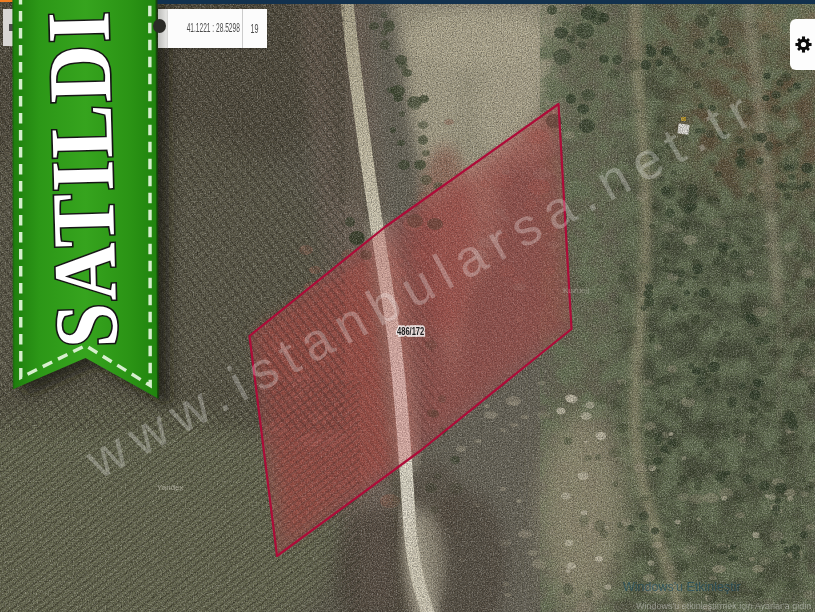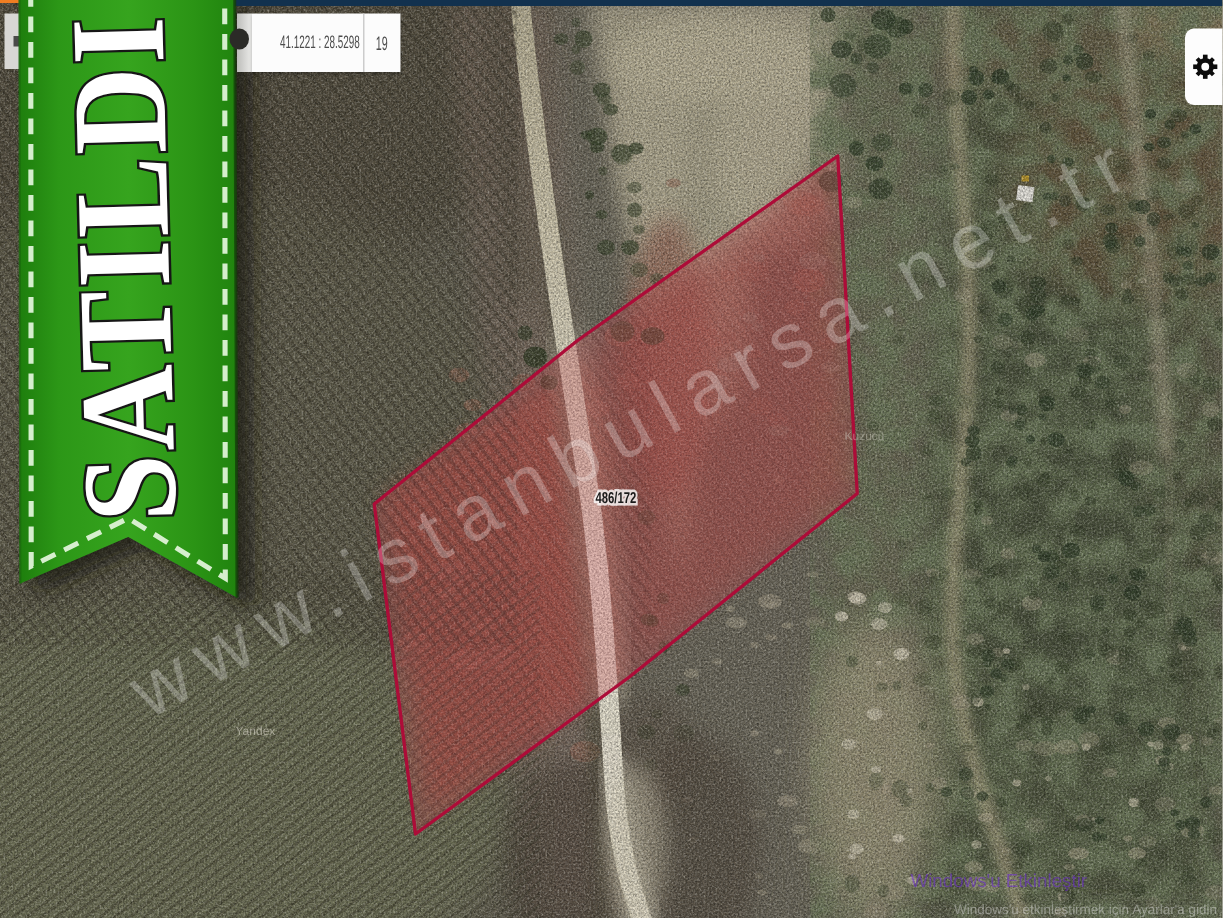--- a/index.html
+++ b/index.html
@@ -787,15 +787,15 @@
 
   <path d="M13,0 L156.5,0 L158,398.5 L85.5,358 L13.5,389 Z" fill="url(#ribg)"></path>
   <path d="M156.5,0 L158,398.5" stroke="#14400a" stroke-width="2" fill="none" opacity="0.8"></path>
   <path d="M13,0 L13.5,389" stroke="#1a6b0c" stroke-width="1.5" fill="none" opacity="0.8"></path>
 
   <path d="M20.5,-6 L20.8,377.5 L85.5,345.5 L150.2,385.5 L149.8,-6" fill="none" stroke="#dff3d8" stroke-width="3.4" stroke-dasharray="10.5 6.5" opacity="0.95"></path>
 
   <text transform="translate(117,347) rotate(-91.5) scale(1,1.12)" font-family="Liberation Serif, serif" font-size="80" font-weight="bold" fill="#ffffff" stroke="#161616" stroke-width="3" paint-order="stroke" letter-spacing="2.2">SATILDI</text>
 </svg>
 
-<div style="position:absolute;left:607px;top:580px;font-size:12.5px;color:#6d28d9;opacity:0.52;text-align:center;">Windows'u Etkinleştir</div>
+<div style="position:absolute;left:623px;top:580px;font-size:12.5px;color:#0c4a6e;opacity:0.52;text-align:center;">Windows'u Etkinleştir</div>
 <div style="position:absolute;left:636px;top:601px;font-size:9px;color:#dedede;opacity:0.45;">Windows'u etkinleştirmek için Ayarlar'a gidin</div>
 </div>
 
 </body></html>

